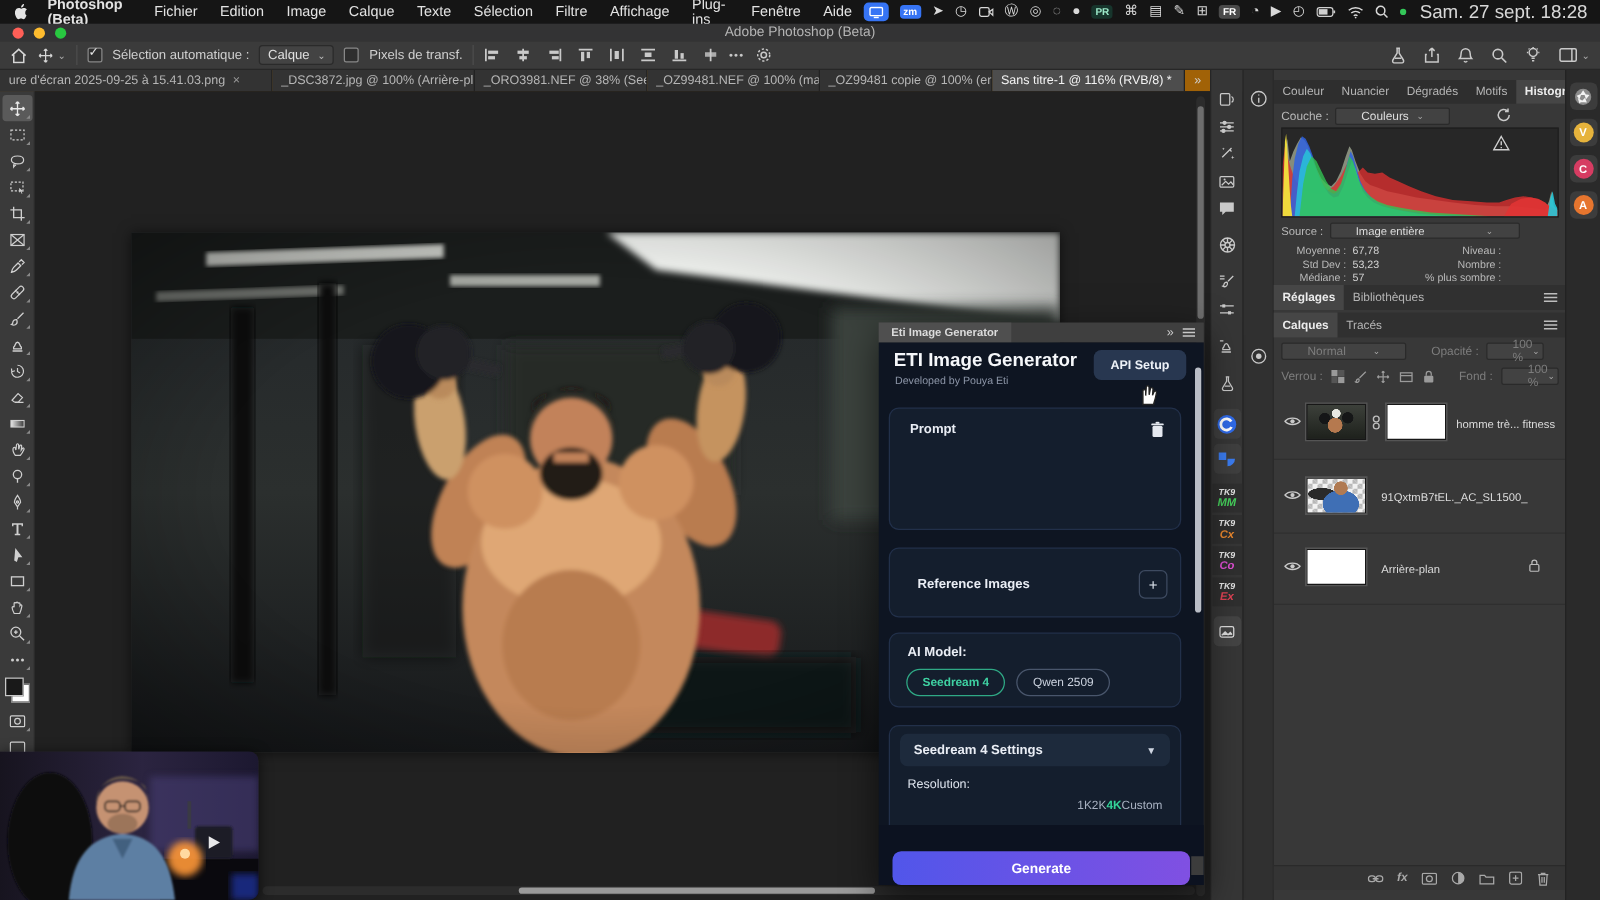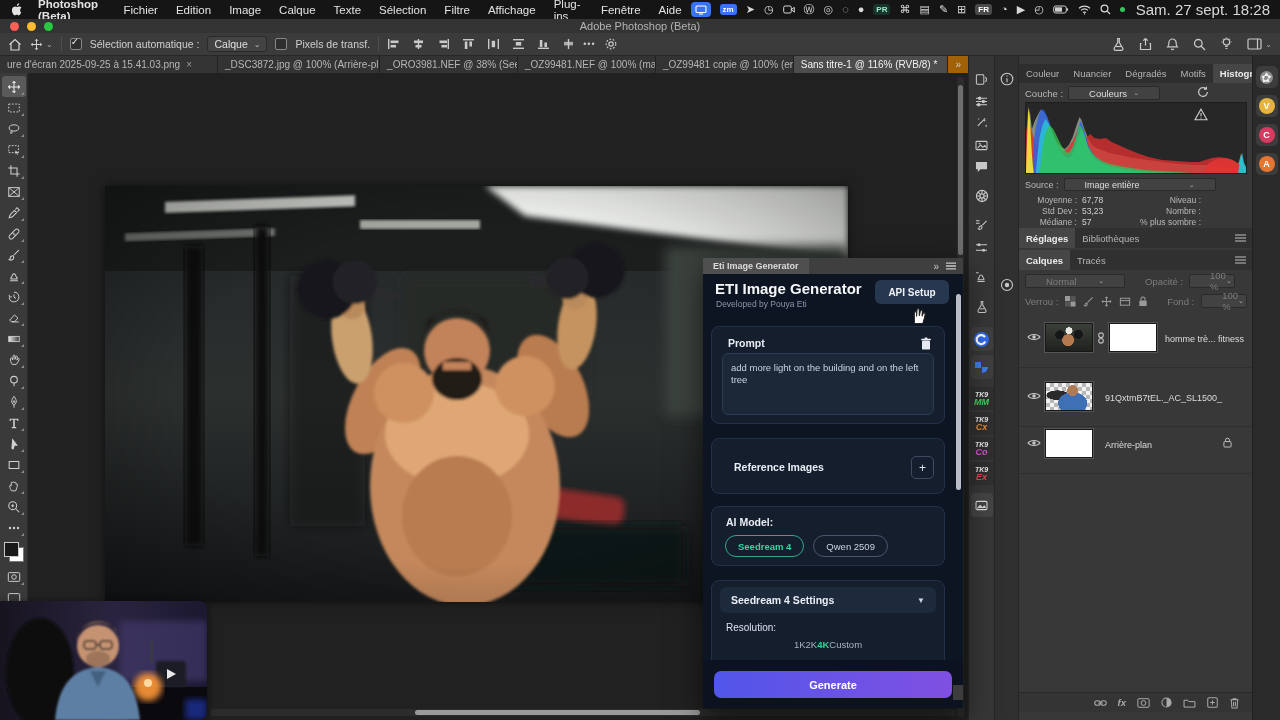--- a/index.html
+++ b/index.html
@@ -82,24 +82,24 @@
   .card-label{font-size:10.5px;font-weight:bold;color:#e9edf4;}
   .prompt-box{position:absolute;left:10px;right:10px;top:26px;bottom:8px;background:#1b2838;border:1px solid #2b3b55;border-radius:6px;
               font-size:9.5px;color:#c9d2e2;padding:8px;box-sizing:border-box;line-height:1.3;}
   .trash-btn{position:absolute;right:9px;top:7px;width:18px;height:18px;border-radius:4px;display:flex;align-items:center;justify-content:center;}
   .plus-btn{position:absolute;right:10px;top:17px;width:21px;height:21px;border:1px solid #3d4a60;border-radius:5px;
             display:flex;align-items:center;justify-content:center;color:#dfe5ee;font-size:12px;}
   .pill{height:22px;border-radius:12px;display:flex;align-items:center;justify-content:center;font-size:9.5px;padding:0 12px;box-sizing:border-box;}
   .pill.sel{border:1.5px solid #2fa985;color:#3fd1a2;font-weight:bold;}
   .pill.oth{border:1px solid #49566c;color:#ccd3df;}
   .set-head{position:absolute;left:8px;right:8px;top:6px;height:26px;background:#1d2a3c;border-radius:6px;display:flex;align-items:center;padding:0 11px;box-sizing:border-box;}
-  .res-row{position:absolute;left:14px;right:14px;top:58px;display:flex;justify-content:center;font-size:9.5px;color:#a8b1c1;}
+  .res-row{position:absolute;left:14px;right:14px;top:58px;display:flex;justify-content:flex-end;font-size:9.5px;color:#a8b1c1;}
   .res-sel{color:#34d399;font-weight:bold;}
   .ep-foot{position:absolute;left:0;right:0;bottom:0;height:48px;background:#0c1220;}
-  .gen-btn{position:absolute;left:11px;top:11px;width:238px;height:27px;border-radius:7px;
+  .gen-btn{position:absolute;left:11px;top:21px;width:238px;height:27px;border-radius:7px;
            background:linear-gradient(90deg,#5156ea,#8050e2);display:flex;align-items:center;justify-content:center;
            font-size:11px;font-weight:bold;color:#fff;}
   .ep-scroll{position:absolute;right:2px;top:20px;width:5px;height:196px;background:#b9bdc6;border-radius:3px;}
   .ep-grip{position:absolute;right:0px;bottom:8px;width:10px;height:15px;background:#3c3c3c;}
 
   
   .da{position:absolute;left:968px;top:56px;width:26px;bottom:0;background:#363636;border-left:1px solid #262626;
       display:flex;flex-direction:column;align-items:center;padding-top:12px;box-sizing:border-box;gap:0;}
   .da-ic{width:24px;height:22px;display:flex;align-items:center;justify-content:center;}
   .da-app{width:22px;height:24px;display:flex;align-items:center;justify-content:center;background:#3f3f3f;border-radius:4px;margin:2px 0;}
@@ -631,21 +631,20 @@
 
       <div class="card" style="top:52px;height:98px">
         <span class="card-label" style="position:absolute;left:16px;top:10px">Prompt</span>
         <span class="trash-btn">
           <svg width="12" height="13" viewBox="0 0 12 13" fill="#e5e9f0" stroke="none">
               <rect x="2" y="3.6" width="8" height="9" rx="1.2"></rect>
               <rect x="1" y="1.8" width="10" height="1.4" rx="0.7"></rect>
               <rect x="4.4" y="0.4" width="3.2" height="1.6" rx="0.8"></rect>
             </svg>
         </span>
-        <div class="prompt-box">add more light on the building and on the left tree</div>
       </div>
 
       <div class="card" style="top:164px;height:56px">
         <span class="card-label" style="position:absolute;left:22px;top:22px">Reference Images</span>
         <span class="plus-btn">+</span>
       </div>
 
       <div class="card" style="top:232px;height:60px">
         <span class="card-label" style="position:absolute;left:14px;top:9px">AI Model:</span>
         <div class="row" style="position:absolute;left:13px;top:28px;gap:9px">
@@ -978,21 +977,21 @@
           </svg>
         </span>
       <div class="ly-thumb checker" style="left:26px">
         <div style="width:100%;height:100%;background:
              radial-gradient(circle at 58% 28%, #b07a52 0 16%, transparent 17%),
              radial-gradient(ellipse at 58% 75%, #3f6fb5 0 38%, transparent 39%),
              radial-gradient(ellipse at 25% 45%, #2a2a2a 0 22%, transparent 23%)"></div>
       </div>
       <span class="ly-name" style="left:86px;top:26px">91QxtmB7tEL._AC_SL1500_</span>
     </div>
-    <div class="ly-row" style="top:358px">
+    <div class="ly-row" style="top:368px">
       <span class="abs" style="left:8px;top:24px">
           <svg width="14" height="10" viewBox="0 0 14 10" stroke="#c9c9c9" fill="none" stroke-width="1.1">
             <path d="M1 5c2.6-3.4 9.4-3.4 12 0-2.6 3.4-9.4 3.4-12 0z"></path>
             <circle cx="7" cy="5" r="1.7" fill="#c9c9c9" stroke="none"></circle>
           </svg>
         </span>
       <div class="ly-thumb" style="left:26px;background:#fff"></div>
       <span class="ly-name" style="left:86px;top:26px">Arrière-plan</span>
       <span class="abs" style="left:204px;top:23px">
           <svg width="9" height="11" viewBox="0 0 10 12" stroke="#bdbdbd" fill="none" stroke-width="1.1">

